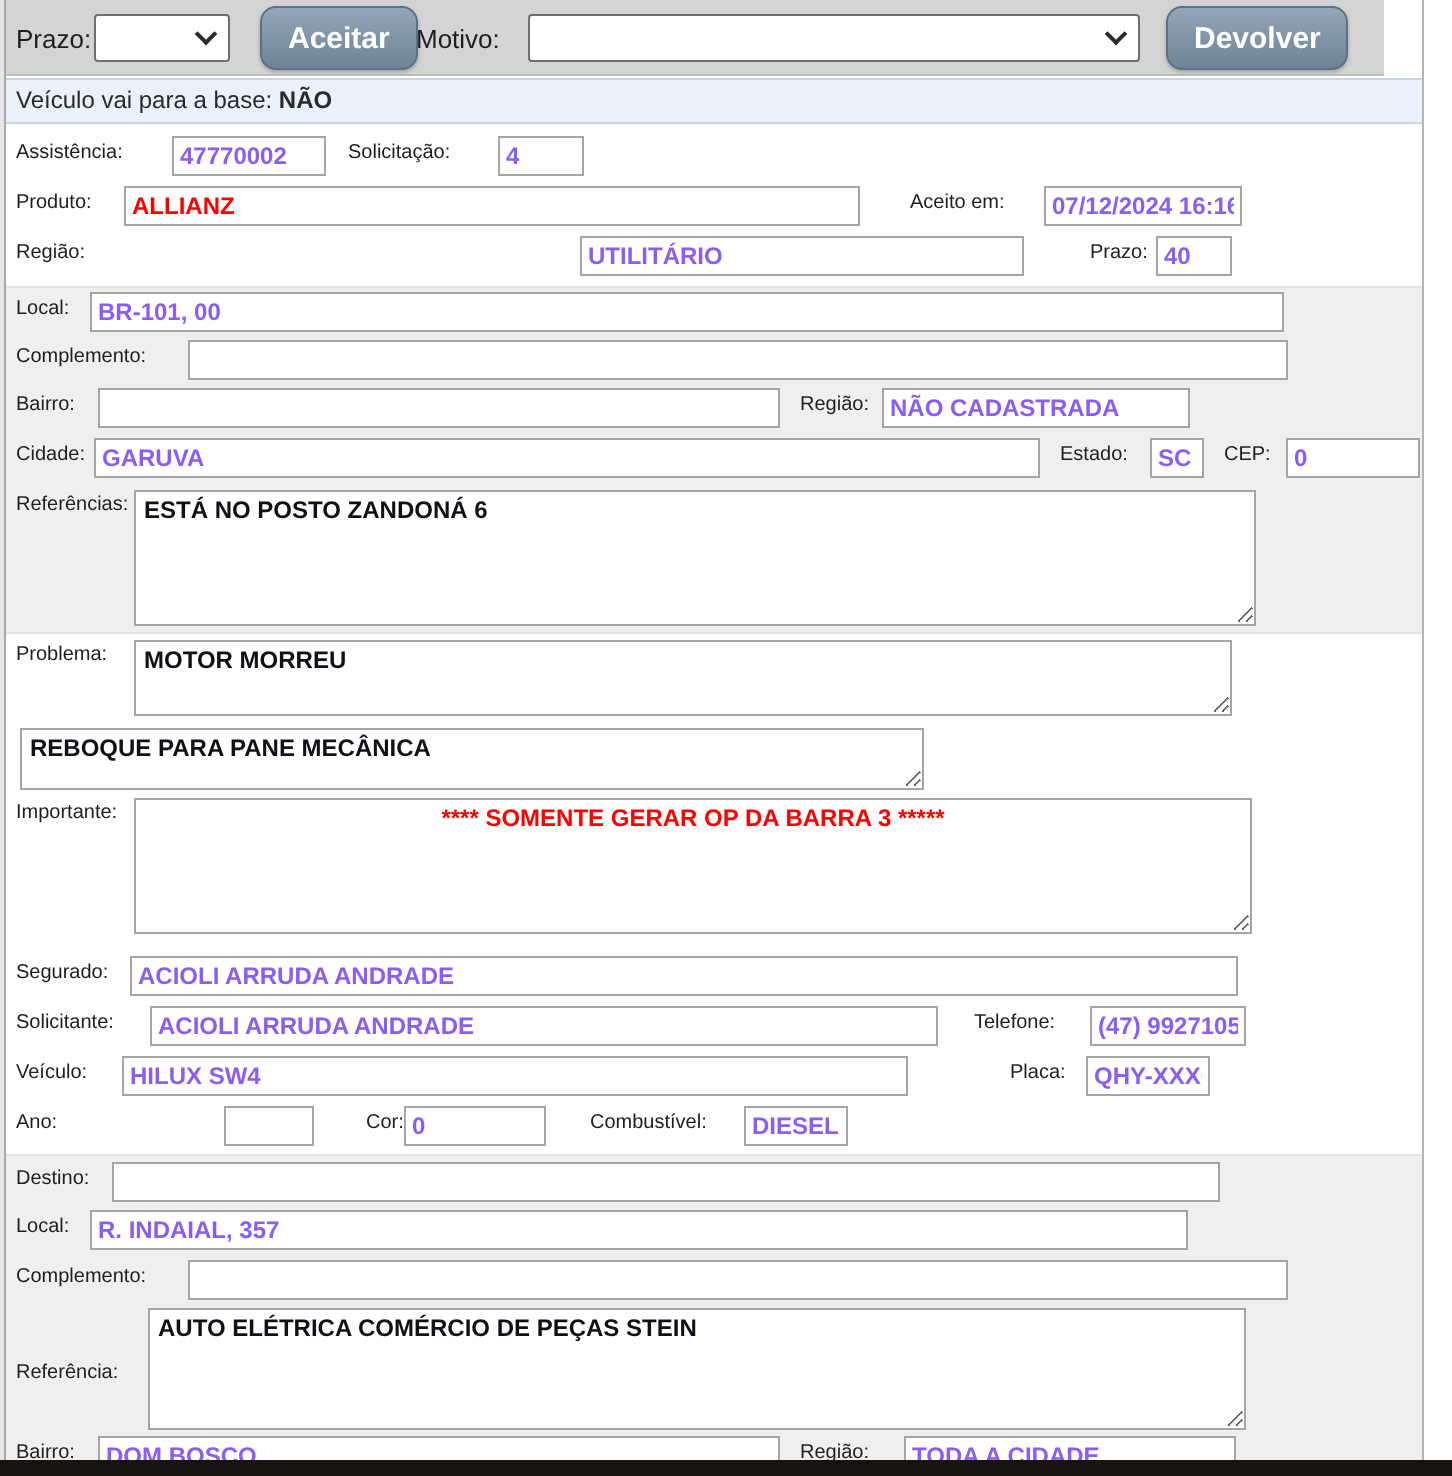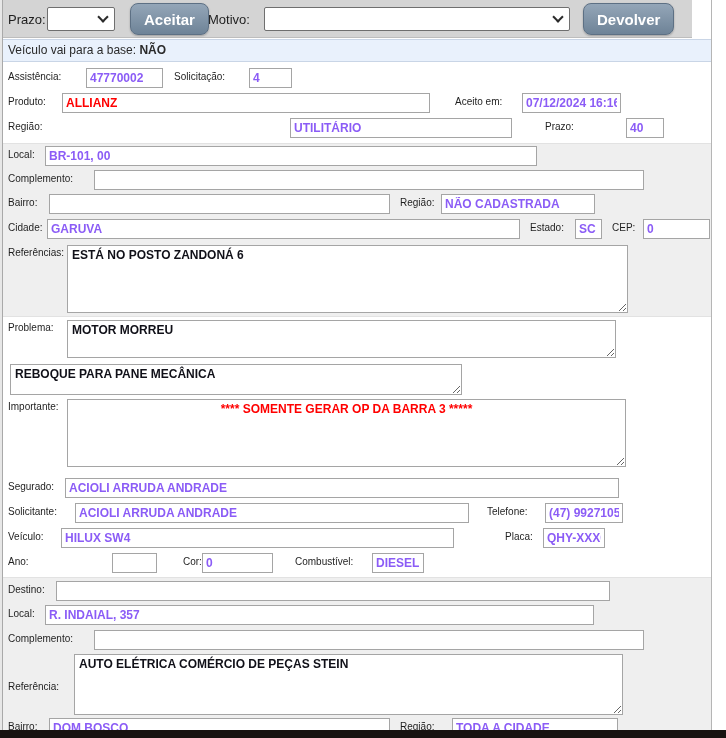--- a/index.html
+++ b/index.html
@@ -80,24 +80,24 @@
   <input class="inp" style="left: 249px; top: 68px; width: 43px;" value="4">
 
   <span class="lbl" style="left:8px; top:96px;">Produto:</span>
   <input class="inp red" style="left: 62px; top: 93px; width: 368px;" value="ALLIANZ">
   <span class="lbl" style="left:455px; top:96px;">Aceito em:</span>
   <input class="inp" style="left: 522px; top: 93px; width: 99px;" value="07/12/2024 16:16">
 
   <span class="lbl" style="left:8px; top:121px;">Região:</span>
   <input class="inp" style="left: 290px; top: 118px; width: 222px;" value="UTILITÁRIO">
   <span class="lbl" style="left:545px; top:121px;">Prazo:</span>
-  <input class="inp" style="left: 578px; top: 118px; width: 38px; margin-left: 48px;" value="40">
+  <input class="inp" style="left: 578px; top: 118px; width: 38px;" value="40">
 
   <span class="lbl" style="left:8px; top:149px;">Local:</span>
-  <input class="inp" style="left: 45px; top: 146px; width: 492px;" value="BR-101, 00">
+  <input class="inp" style="left: 45px; top: 146px; width: 597px;" value="BR-101, 00">
 
   <span class="lbl" style="left:8px; top:173px;">Complemento:</span>
   <input class="inp" style="left: 94px; top: 170px; width: 550px;" value="">
 
   <span class="lbl" style="left:8px; top:197px;">Bairro:</span>
   <input class="inp" style="left: 49px; top: 194px; width: 341px;" value="">
   <span class="lbl" style="left:400px; top:197px;">Região:</span>
   <input class="inp" style="left: 441px; top: 194px; width: 154px;" value="NÃO CADASTRADA">
 
   <span class="lbl" style="left:8px; top:222px;">Cidade:</span>

